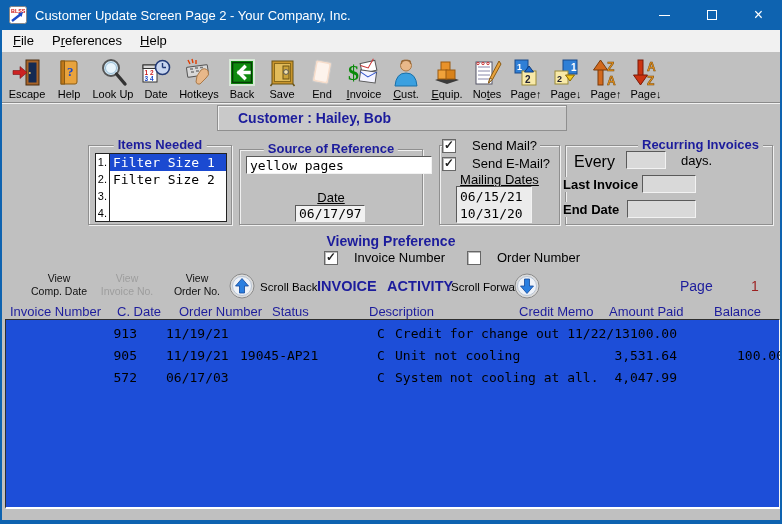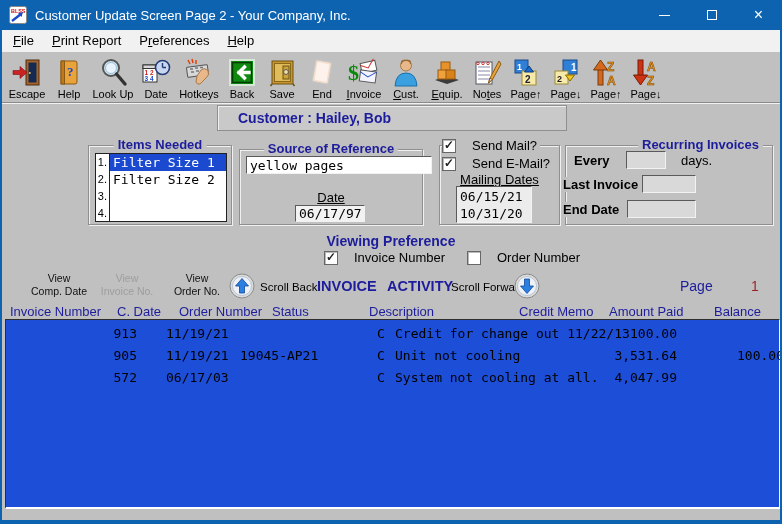--- a/index.html
+++ b/index.html
@@ -94,21 +94,20 @@
           <span class="glyph-max"></span>
         </div>
       <div class="wbtn">
           <span class="glyph-close">×</span>
         </div>
     </div>
   </div>
 
   <div class="menubar">
     <span class="menu-item"><u>F</u>ile</span>
-    <span class="menu-item"><u>P</u>rint Report</span>
     <span class="menu-item">P<u>r</u>eferences</span>
     <span class="menu-item"><u>H</u>elp</span>
   </div>
 
   <div class="toolbar">
 
     <div class="tbtn">
       <span class="ticon">
         <svg width="30" height="29" viewBox="0 0 30 29">
           <rect x="14" y="2" width="13" height="25" fill="#a86428" stroke="#4a2c10"></rect>
@@ -351,21 +350,21 @@
     </div>
     <div class="abs ul" style="left:0;top:26px;width:100%;text-align:center;font-size:13px;">Mailing Dates</div>
     <div class="sunken mono abs" style="left:16px;top:40px;width:76px;height:37px;background:#ececec;padding:1px 3px;line-height:17px;">
       <div>06/15/21</div>
       <div>10/31/20</div>
     </div>
   </div>
 
   <div class="grp" style="left:563px;top:145px;width:208px;height:80px;">
     <span class="grp-title" style="left:72px;transform:none;">Recurring Invoices</span>
-    <span class="abs" style="left:8px;top:7px;font-size:13px;font-weight:bold;">Every</span>
+    <span class="abs" style="left:8px;top:7px;font-size:16px;">Every</span>
     <div class="sunken mono abs" style="left:60px;top:5px;width:40px;height:18px;background:#d9d9d9;"></div>
     <span class="abs" style="left:115px;top:7px;font-size:13px;">days.</span>
     <span class="abs bold" style="left:-5px;top:31px;font-size:13px;background:#c0c0c0;padding:0 2px;">Last Invoice</span>
     <div class="sunken mono abs" style="left:76px;top:29px;width:54px;height:18px;background:#d9d9d9;"></div>
     <span class="abs bold" style="left:-5px;top:56px;font-size:13px;background:#c0c0c0;padding:0 2px;">End Date</span>
     <div class="sunken mono abs" style="left:61px;top:54px;width:69px;height:18px;background:#d9d9d9;"></div>
   </div>
 
   <div class="abs navy bold" style="left:0;top:233px;width:100%;text-align:center;font-size:14px;">Viewing Preference</div>
   <div class="cb-row abs" style="left:322px;top:250px;">

